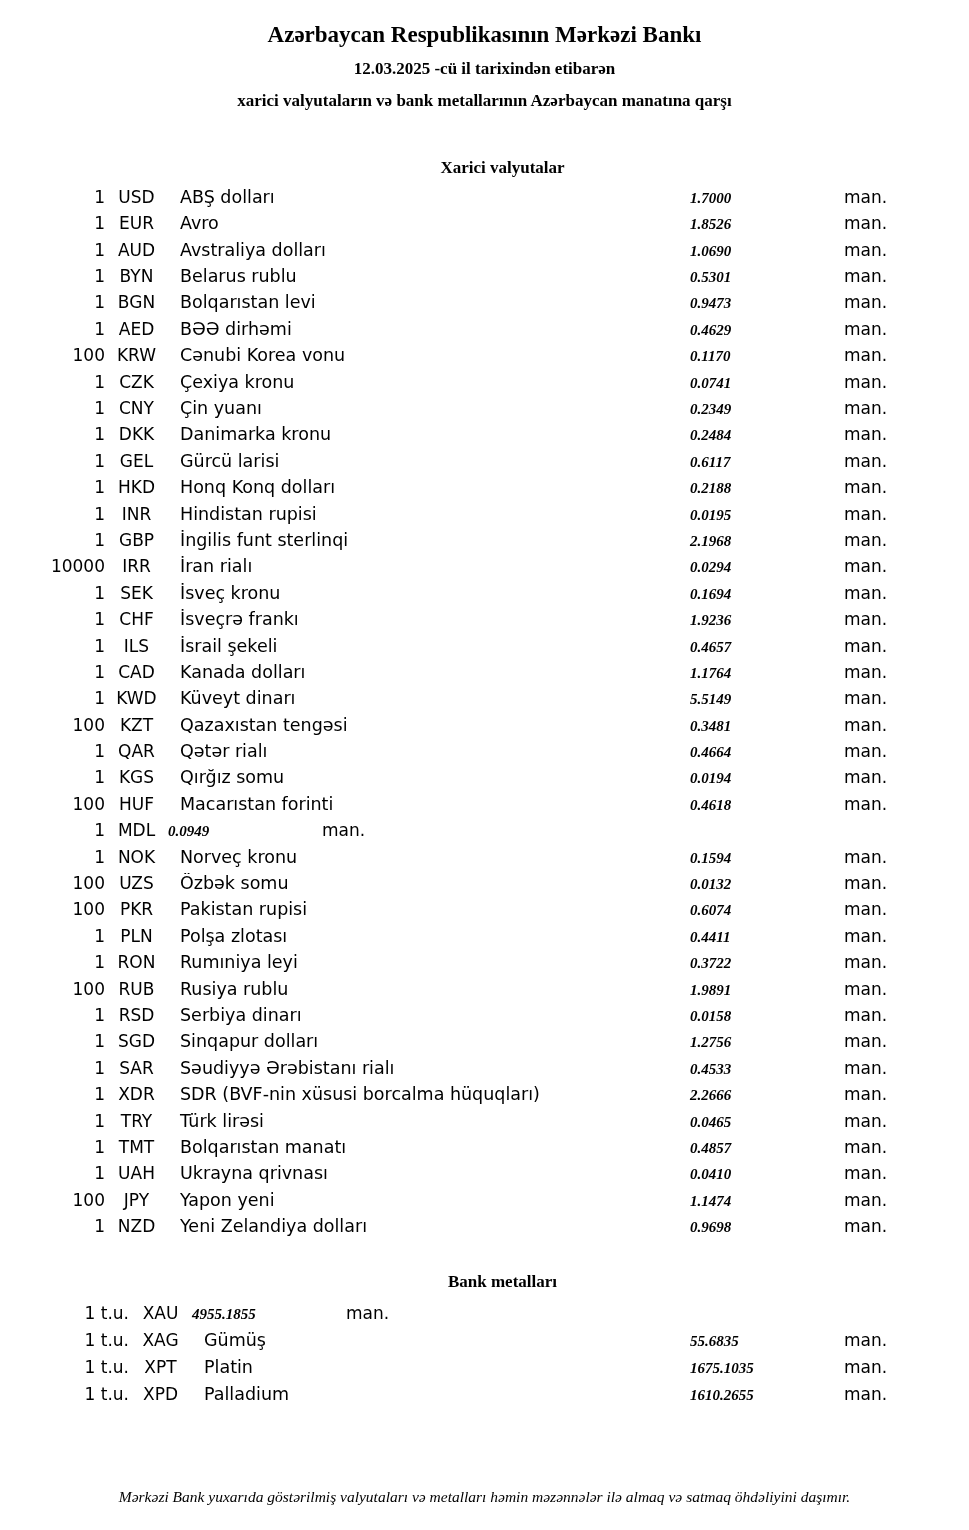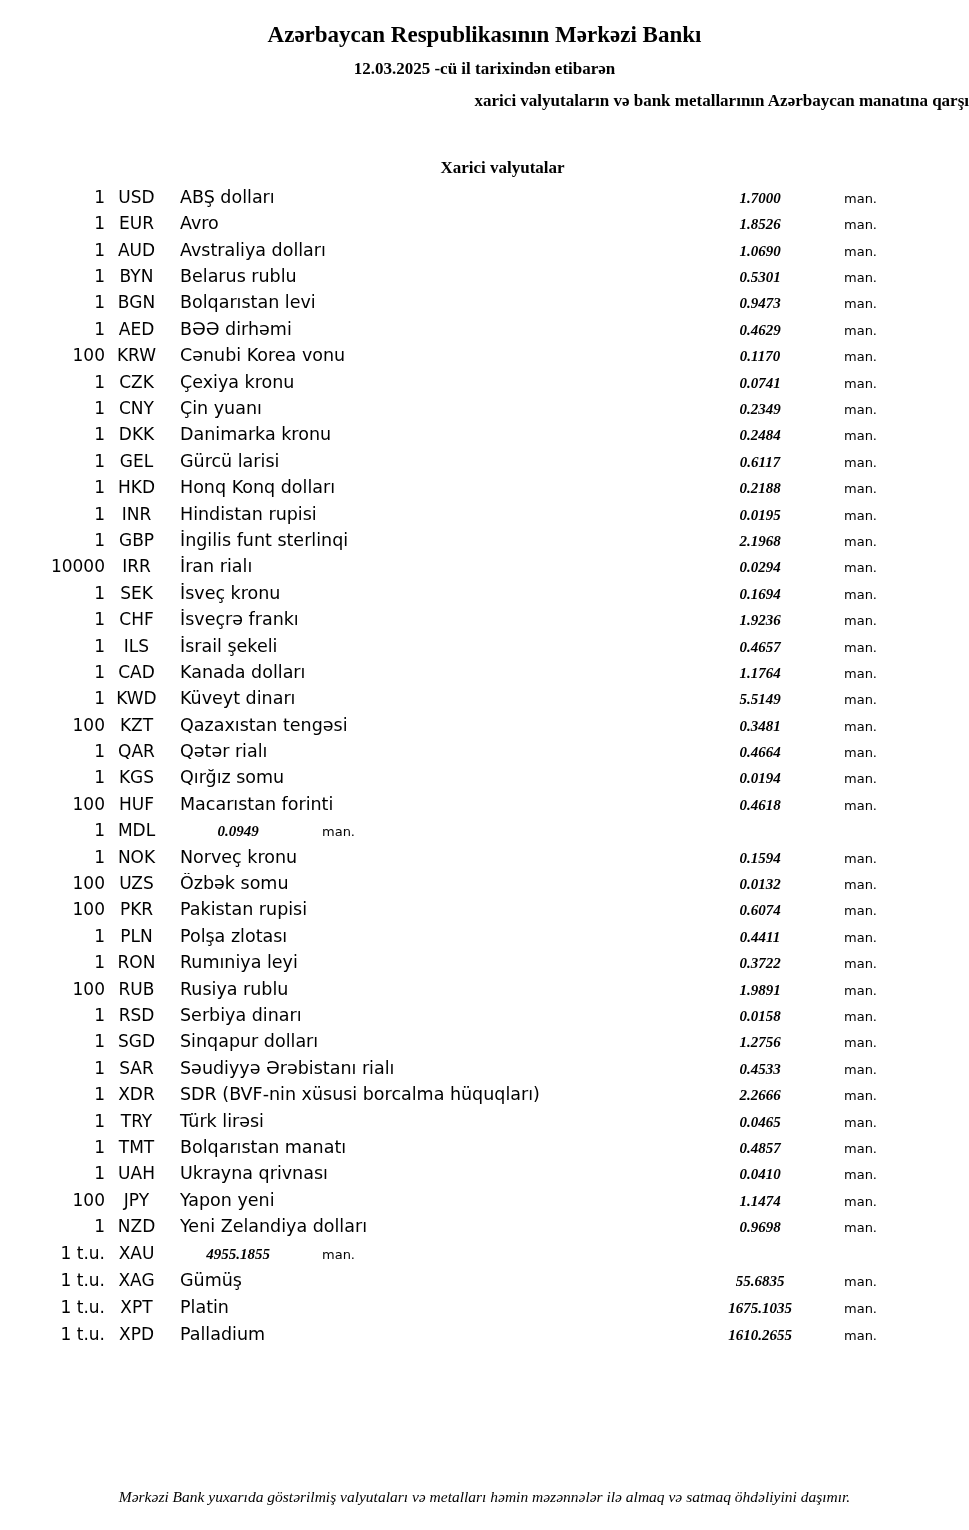--- a/index.html
+++ b/index.html
@@ -30,70 +30,70 @@
     font-family: "Liberation Serif", serif;
     font-weight: bold;
     font-size: 17px;
     text-align: center;
     margin-top: 9px;
   }
   .subtitle {
     font-family: "Liberation Serif", serif;
     font-weight: bold;
     font-size: 17px;
-    text-align: right;
+    text-align: center;
     margin-top: 12px;
   }
   .section-title {
     font-family: "Liberation Serif", serif;
     font-weight: bold;
     font-size: 17px;
     text-align: center;
     padding-left: 36px;
   }
   .section-title--currencies { margin-top: 47px; margin-bottom: 9px; }
   .section-title--metals { margin-top: 29px; margin-bottom: 11px; }
   .rows { padding-right: 80px; }
   .row {
     display: flex;
     align-items: baseline;
     height: 26.4px;
   }
-  .rows--metals .row { height: 27px; }
+  .rows--metals .row { height: 27px; margin-left: 24px; }
   .cell-qty {
     width: 105px;
     text-align: right;
     font-size: 17px;
     white-space: nowrap;
   }
   .cell-code {
     width: 63px;
     text-align: center;
     font-size: 17px;
   }
   .cell-name {
     flex: 1;
     padding-left: 12px;
     font-size: 17.5px;
     white-space: nowrap;
     overflow: hidden;
   }
   .cell-rate {
     width: 140px;
-    text-align: center;
+    text-align: left;
     font-family: "Liberation Serif", serif;
     font-weight: bold;
     font-style: italic;
     font-size: 15px;
     white-space: nowrap;
   }
   .cell-unit {
     width: 59px;
     padding-left: 14px;
-    font-size: 13px;
+    font-size: 17px;
     white-space: nowrap;
   }
   .disclaimer {
     position: absolute;
     left: 0;
     right: 0;
     bottom: 24px;
     text-align: center;
     font-family: "Liberation Serif", serif;
     font-style: italic;
@@ -429,20 +429,21 @@
     <span class="cell-qty">1</span>
     <span class="cell-code">NZD</span>
     <span class="cell-name">Yeni Zelandiya dolları</span>
     <span class="cell-rate">0.9698</span>
     <span class="cell-unit">man.</span>
   </div>
 </div>
   </section>
 
   <section>
+    <h2 class="section-title section-title--metals">Bank metalları</h2>
     <div class="rows rows--metals" id="metal-rows">
   <div class="row">
     <span class="cell-qty">1 t.u.</span>
     <span class="cell-code">XAU</span>
     <span class="cell-rate">4955.1855</span>
     <span class="cell-unit">man.</span>
   </div>
 
   <div class="row">
     <span class="cell-qty">1 t.u.</span>

